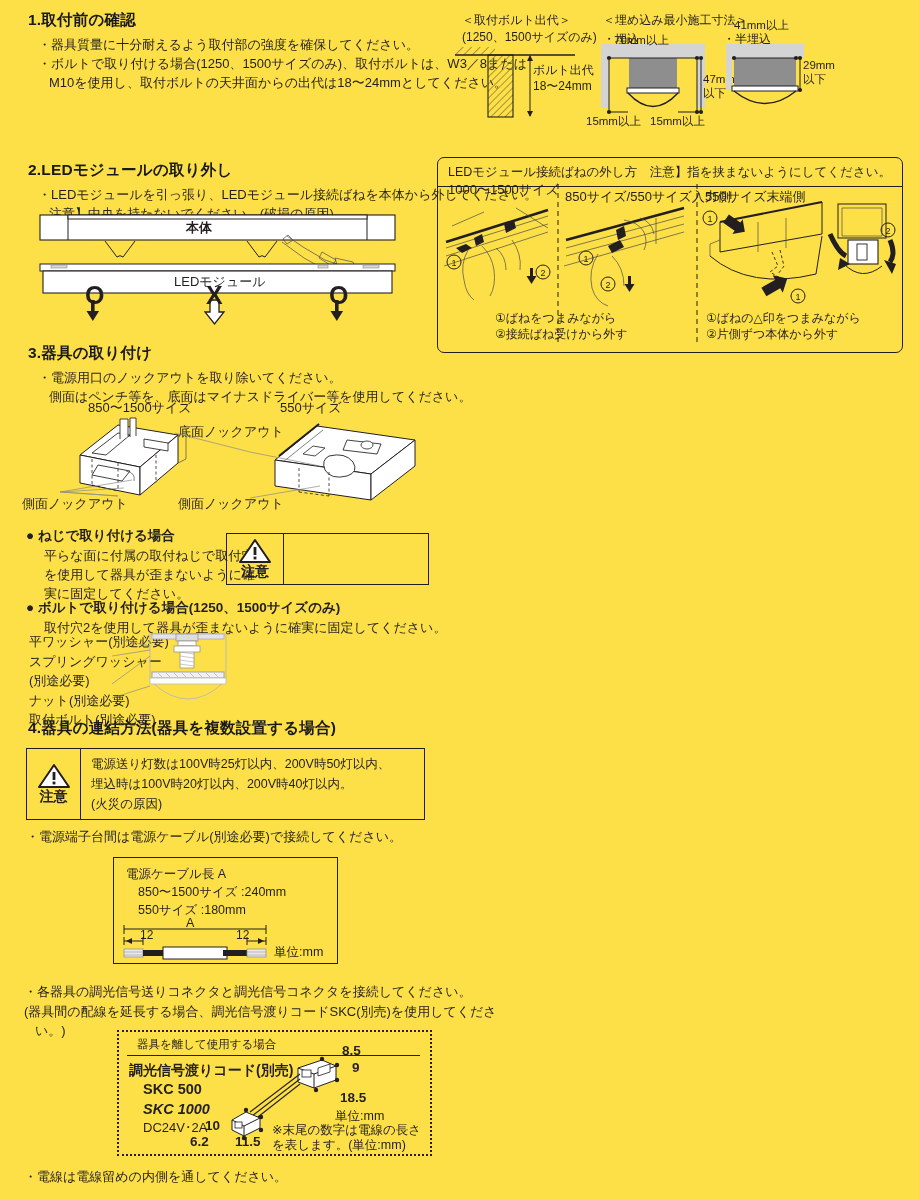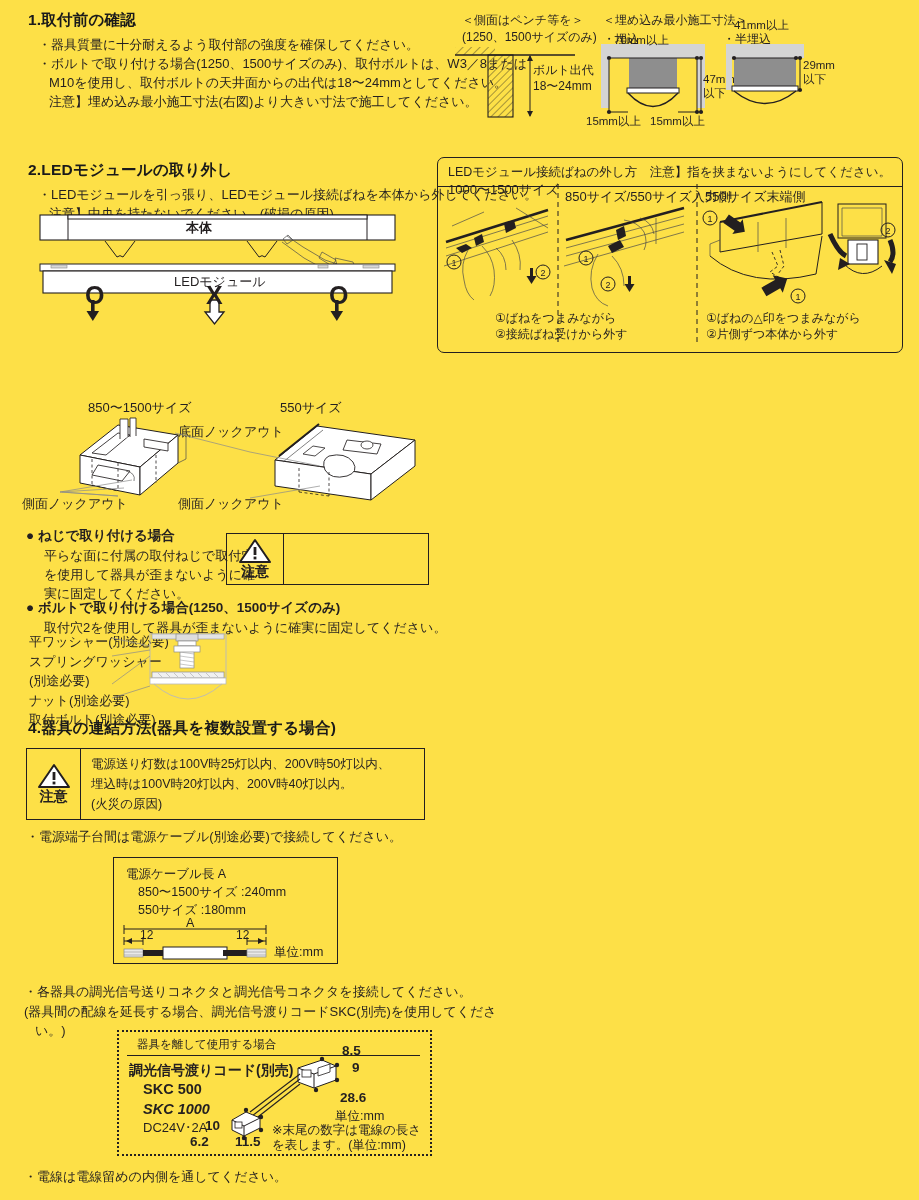--- a/index.html
+++ b/index.html
@@ -42,26 +42,25 @@
 <body>
 
 <div id="page">
 
   <div class="abs" style="left:28px;top:10px;">
     <div class="h2">1.取付前の確認</div>
     <div class="body-t" style="margin-top:5px;margin-left:10px;">
       <div>・器具質量に十分耐えるよう取付部の強度を確保してください。</div>
       <div>・ボルトで取り付ける場合(1250、1500サイズのみ)、取付ボルトは、W3／8または</div>
       <div style="margin-left:11px;">M10を使用し、取付ボルトの天井面からの出代は18〜24mmとしてください。</div>
-      <div style="margin-left:11px;">注意】埋め込み最小施工寸法(右図)より大きい寸法で施工してください。</div>
     </div>
   </div>
 
   <div class="abs" style="left:462px;top:12px;width:145px;">
-    <div class="sm">＜側面はペンチ等を＞</div>
+    <div class="sm">＜取付ボルト出代＞</div>
     <div class="sm">(1250、1500サイズのみ)</div>
   </div>
   <svg class="abs" style="left:455px;top:46px;" width="160" height="78">
 
     <line x1="0" y1="9" x2="120" y2="9" class="thin2"></line>
 
     <defs>
       <pattern id="hatchA" width="6" height="6" patternTransform="rotate(45)" patternUnits="userSpaceOnUse">
         <line x1="0" y1="0" x2="0" y2="6" stroke="#231f20" stroke-width="0.85"></line>
       </pattern>
@@ -280,20 +279,27 @@
     <div class="abs" style="left:57px;top:152px;font-size:12px;line-height:1.35;">
       <div>①ばねをつまみながら</div>
       <div>②接続ばね受けから外す</div>
     </div>
     <div class="abs" style="left:268px;top:152px;font-size:12px;line-height:1.35;">
       <div>①ばねの△印をつまみながら</div>
       <div>②片側ずつ本体から外す</div>
     </div>
   </div>
 
+  <div class="abs" style="left:28px;top:343px;">
+    <div class="h2">3.器具の取り付け</div>
+    <div class="body-t" style="margin-top:5px;margin-left:10px;">
+      <div>・電源用口のノックアウトを取り除いてください。</div>
+      <div style="margin-left:11px;">側面はペンチ等を、底面はマイナスドライバー等を使用してください。</div>
+    </div>
+  </div>
 
   <div class="abs" style="left:88px;top:399px;font-size:13px;">850〜1500サイズ</div>
   <div class="abs" style="left:280px;top:399px;font-size:13px;">550サイズ</div>
   <div class="abs" style="left:178px;top:423px;font-size:13px;">底面ノックアウト</div>
   <div class="abs" style="left:22px;top:495px;font-size:13px;">側面ノックアウト</div>
   <div class="abs" style="left:178px;top:495px;font-size:13px;">側面ノックアウト</div>
 
   <svg class="abs" style="left:60px;top:415px;" width="180" height="90">
     <path d="M20 40 L58 10 L118 20 L80 52 Z" fill="#fff" stroke="#231f20" stroke-width="1"></path>
     <path d="M20 40 L20 68 L80 80 L80 52 Z" fill="#fff" stroke="#231f20" stroke-width="1"></path>
@@ -505,21 +511,21 @@
     <circle cx="107" cy="34" r="2.2" fill="#231f20"></circle>
     <circle cx="86" cy="44" r="2.2" fill="#231f20"></circle>
     <circle cx="16" cy="64" r="2.2" fill="#231f20"></circle>
     <circle cx="31" cy="71" r="2.2" fill="#231f20"></circle>
     <circle cx="14" cy="92" r="2.2" fill="#231f20"></circle>
     <circle cx="31" cy="84" r="2.2" fill="#231f20"></circle>
   </svg>
 
   <div class="abs bold" style="left:342px;top:1043px;font-size:13.5px;">8.5</div>
   <div class="abs bold" style="left:352px;top:1060px;font-size:13.5px;">9</div>
-  <div class="abs bold" style="left:340px;top:1090px;font-size:13.5px;">28.6</div>
+  <div class="abs bold" style="left:340px;top:1090px;font-size:13.5px;">18.5</div>
   <div class="abs bold" style="left:205px;top:1118px;font-size:13.5px;">10</div>
   <div class="abs bold" style="left:190px;top:1134px;font-size:13.5px;">6.2</div>
   <div class="abs bold" style="left:235px;top:1134px;font-size:13.5px;text-align:center;">11.5</div>
   <div class="abs" style="left:335px;top:1108px;font-size:12.5px;">単位:mm</div>
   <div class="abs" style="left:272px;top:1122px;font-size:12.5px;">※末尾の数字は電線の長さ</div>
   <div class="abs" style="left:272px;top:1137px;font-size:12.5px;">を表します。(単位:mm)</div>
 
   <div class="abs body-t" style="left:24px;top:1168px;">・電線は電線留めの内側を通してください。</div>
 
 </div>

